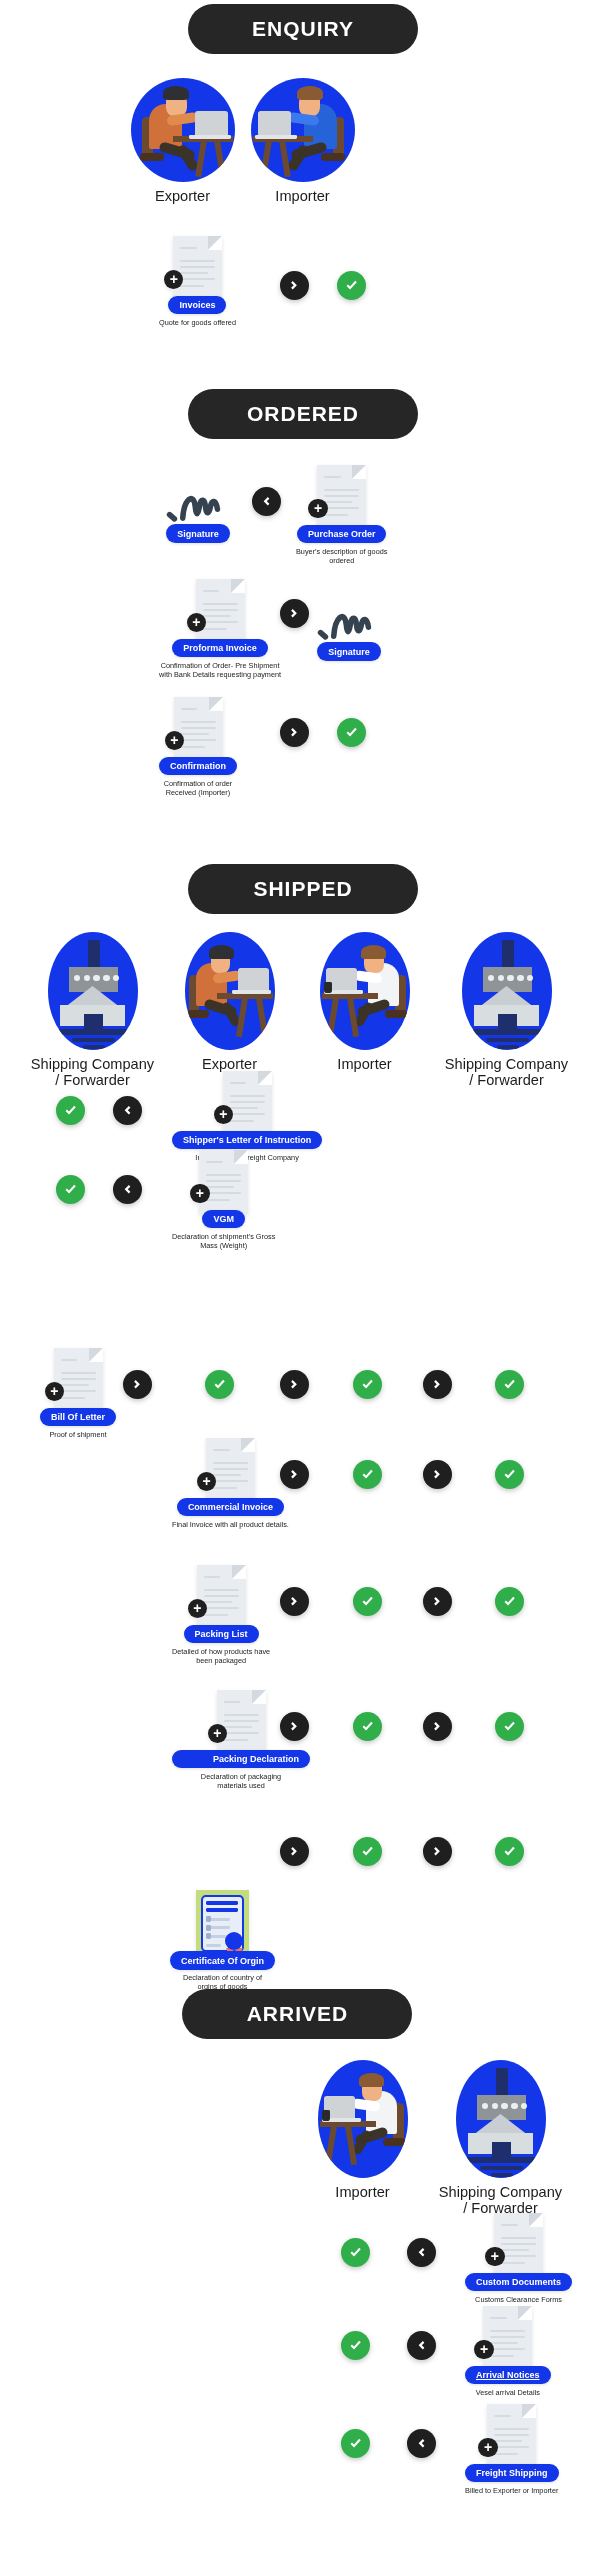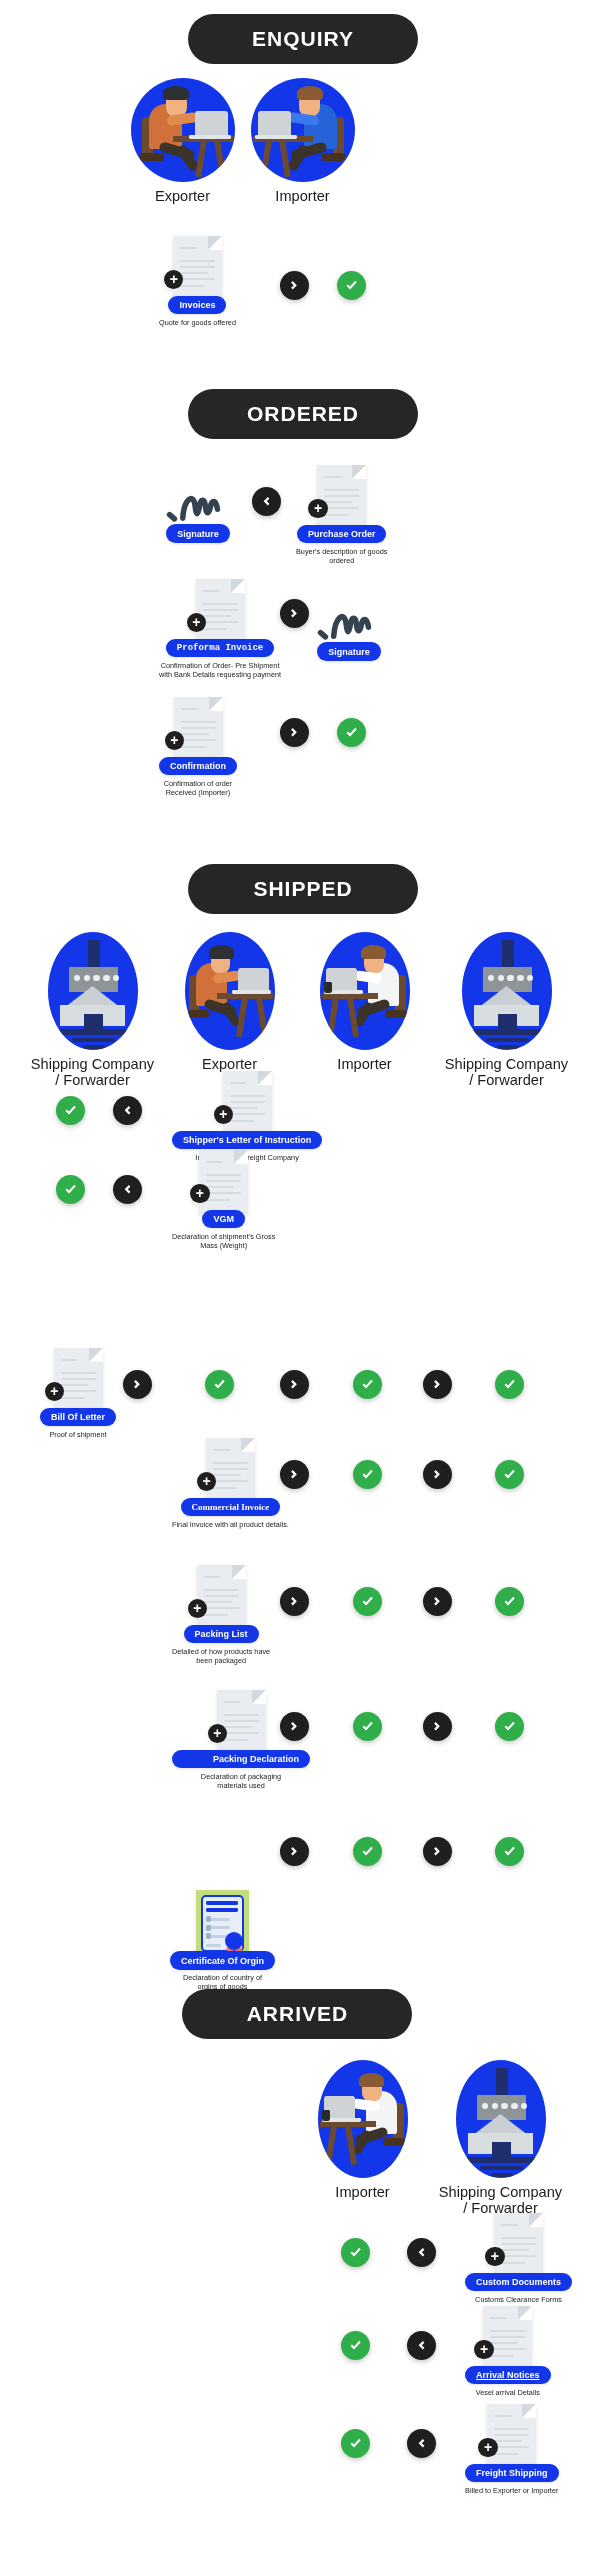--- a/index.html
+++ b/index.html
@@ -180,21 +180,21 @@
     margin-top: 3.5px;
     white-space: pre-line;
   }
 
   
   .stack { position: absolute; display: flex; flex-direction: column; align-items: center; }
 </style>
 </head>
 <body>
 
-<div class="abs section-head" style="top:14px;left:0;">
+<div class="abs section-head" style="top:4px;left:0;">
   <div class="pill pill-enquiry">ENQUIRY</div>
 </div>
 
 <div class="actor" style="left:127px;top:78px;width:111px;">
   <div class="avatar">
     <div class="desk-scene">
       <div class="ds-chair" style="left:11px; top:39px; width:11px;height:43px;border-radius:4.2px;"></div>
       <div class="ds-chair-b" style="left:9.7px; top:75px; width:24px;height:8.3px;border-radius:3.5px;"></div>
       <div class="ds-body" style="left:18px; top:26.4px; width:33px;height:45px;background:#d0703a;"></div>
       <div class="ds-head" style="left:35px; top:12.5px; width:21px;height:25px;"></div>
@@ -296,21 +296,21 @@
   <div class="doc">
     <div class="fold"></div>
     <div class="ln" style="top:11px;width:16.7px;"></div>
     <div class="ln" style="top:24px;width:35px;"></div>
     <div class="ln" style="top:30px;width:35px;"></div>
     <div class="ln" style="top:36px;width:28px;"></div>
     <div class="ln" style="top:42px;width:35px;"></div>
     <div class="ln" style="top:49px;width:24px;"></div>
     <div class="plus">+</div>
   </div>
-  <div class="chip" style="margin-top:-4.2px;font-family:Liberation Mono, monospace;">Proforma Invoice</div>
+  <div class="chip" style="margin-top:-4.2px;">Proforma Invoice</div>
   <div class="caption">Confirmation of Order- Pre Shipment
 with Bank Details requesting payment</div>
 </div>
 <div class="abs badge badge-dark" style="left:280px;top:599px;">
   <svg width="12.5" height="12.5" viewBox="0 0 24 24">
       <path d="M9 4 L17 12 L9 20 L6 17 L11 12 L6 7 Z" fill="#fff"></path>
     </svg>
 </div>
 <div class="stack" style="left:317px;top:598px;">
   <div class="sig">
@@ -543,21 +543,21 @@
   <div class="doc">
     <div class="fold"></div>
     <div class="ln" style="top:11px;width:16.7px;"></div>
     <div class="ln" style="top:24px;width:35px;"></div>
     <div class="ln" style="top:30px;width:35px;"></div>
     <div class="ln" style="top:36px;width:28px;"></div>
     <div class="ln" style="top:42px;width:35px;"></div>
     <div class="ln" style="top:49px;width:24px;"></div>
     <div class="plus">+</div>
   </div>
-  <div class="chip" style="margin-top:-4.2px;font-family:Liberation Serif, serif;">Commercial Invoice</div>
+  <div class="chip" style="margin-top:-4.2px;">Commercial Invoice</div>
   <div class="caption">Final Invoice with all product details.</div>
 </div>
 <div class="abs badge badge-dark" style="left:280px;top:1460px;">
   <svg width="12.5" height="12.5" viewBox="0 0 24 24">
       <path d="M9 4 L17 12 L9 20 L6 17 L11 12 L6 7 Z" fill="#fff"></path>
     </svg>
 </div>
 <div class="abs badge badge-green" style="left:353px;top:1460px;">
   <svg width="15.3" height="15.3" viewBox="0 0 24 24">
       <path d="M4 12.5 L9.5 18 L20 6.5 L17.5 4.5 L9.5 13.5 L6.2 10.2 Z" fill="#fff"></path>

